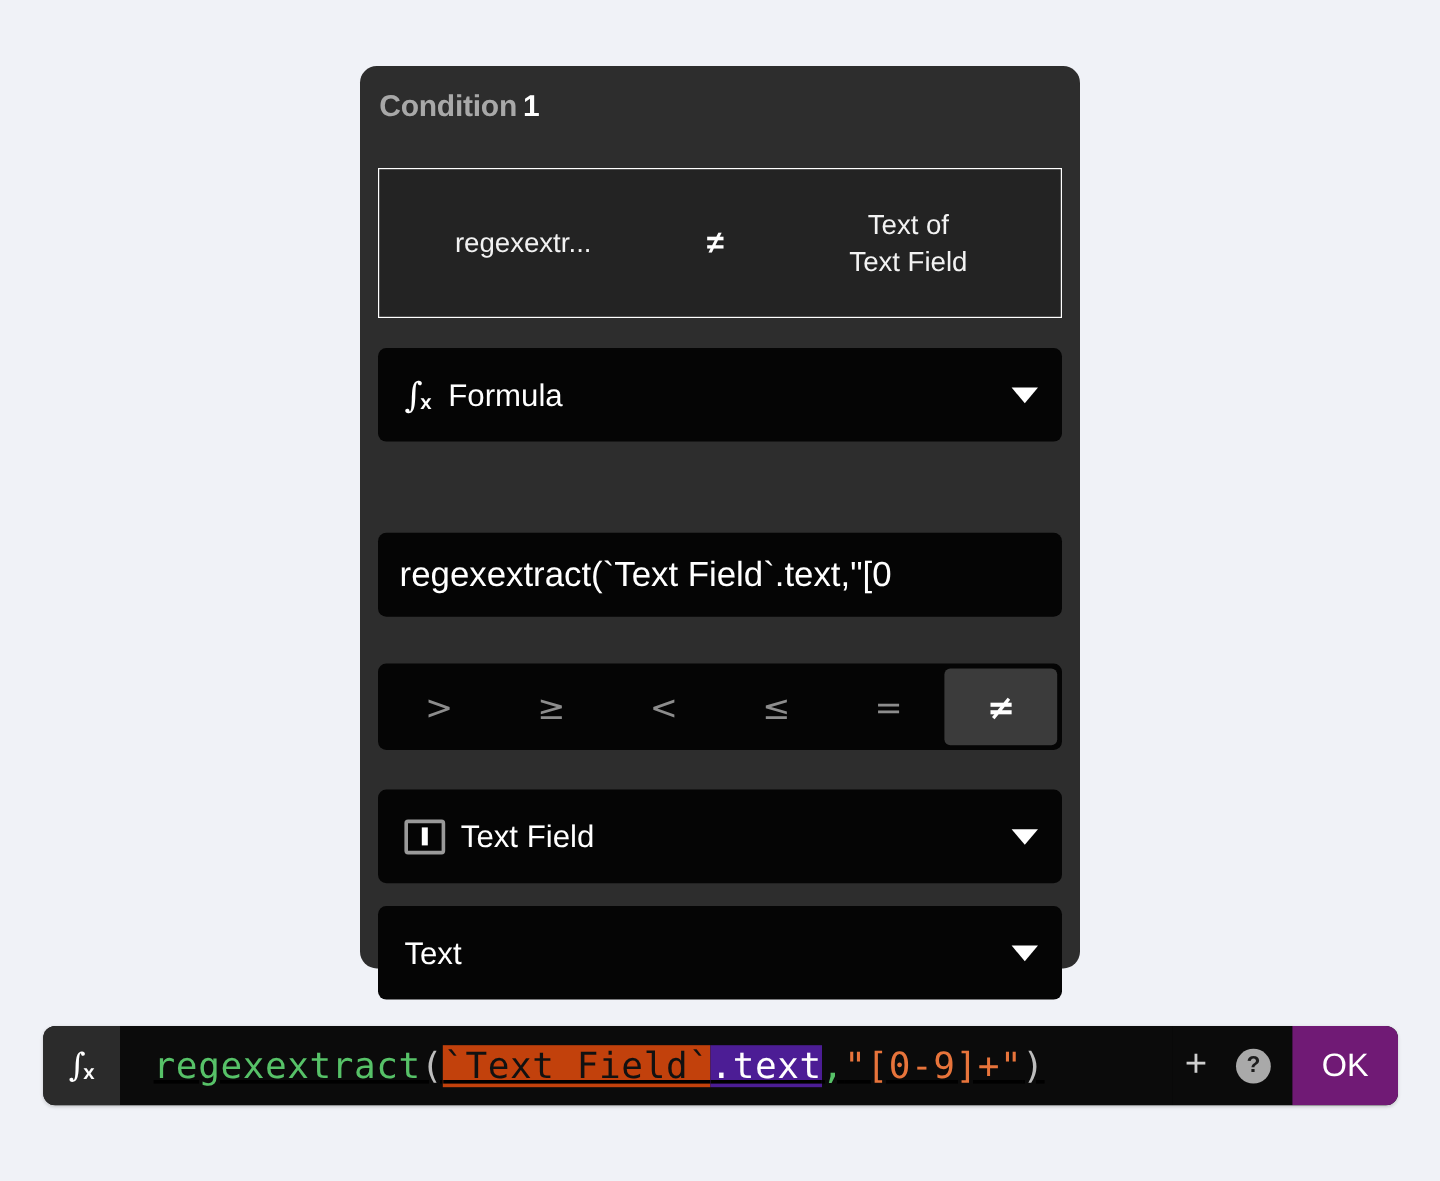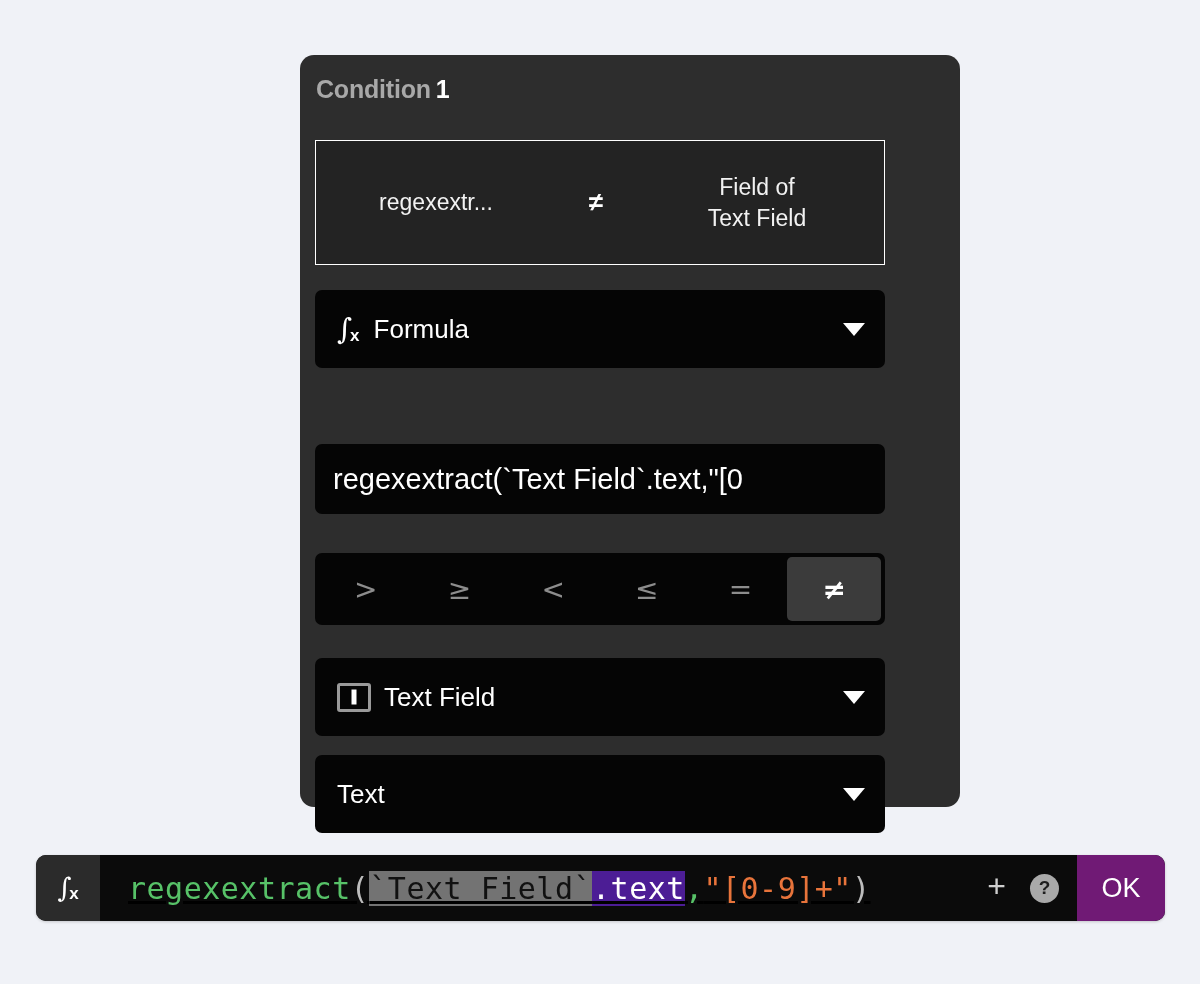--- a/index.html
+++ b/index.html
@@ -13,21 +13,21 @@
     font-family: "Liberation Sans", sans-serif;
     overflow: hidden;
     position: relative;
   }
 
   
   .condition-card {
     position: absolute;
     left: 300px;
     top: 55px;
-    width: 660px;
+    width: 600px;
     height: 752px;
     background: #2d2d2d;
     border-radius: 14px;
     box-sizing: border-box;
     padding: 0;
     text-decoration: underline;
   }
 
   .card-title {
     position: absolute;
@@ -249,21 +249,21 @@
     font-size: 30px;
     letter-spacing: 0.5px;
     white-space: nowrap;
     overflow: hidden;
     cursor: text;
     text-decoration: underline;
   }
   .tok-fn      { color: #57c268; }
   .tok-paren   { color: #bdbdbd; }
   .tok-comma   { color: #57c268; }
-  .tok-field   { color: #111111; background: #737373; }
+  .tok-field   { color: #111111; background: #c2410c; }
   .tok-prop    { color: #ffffff; background: #4c1d95; }
   .tok-string  { color: #e8743b; }
 
   .editor-actions {
     flex: 0 0 auto;
     background: #0b0b0b;
     display: flex;
     align-items: center;
     padding: 0 18px 0 10px;
     gap: 24px;
@@ -305,21 +305,21 @@
 <div class="condition-card">
 
   <div class="card-title">
     <span class="title-word">Condition</span><span class="title-num">1</span>
   </div>
 
   <div class="summary-box">
     <div class="summary-left">regexextr...</div>
     <div class="summary-op">≠</div>
     <div class="summary-right">
-      <span>Field of</span><br>
+      <span>Text of</span><br>
       <span>Text Field</span>
     </div>
   </div>
 
   <div class="ctl ctl-select" style="top:235px;">
     <span class="fx-glyph">∫<span class="fx-sub">x</span></span>
     <span class="ctl-label">Formula</span>
     <span class="caret"></span>
   </div>
 

